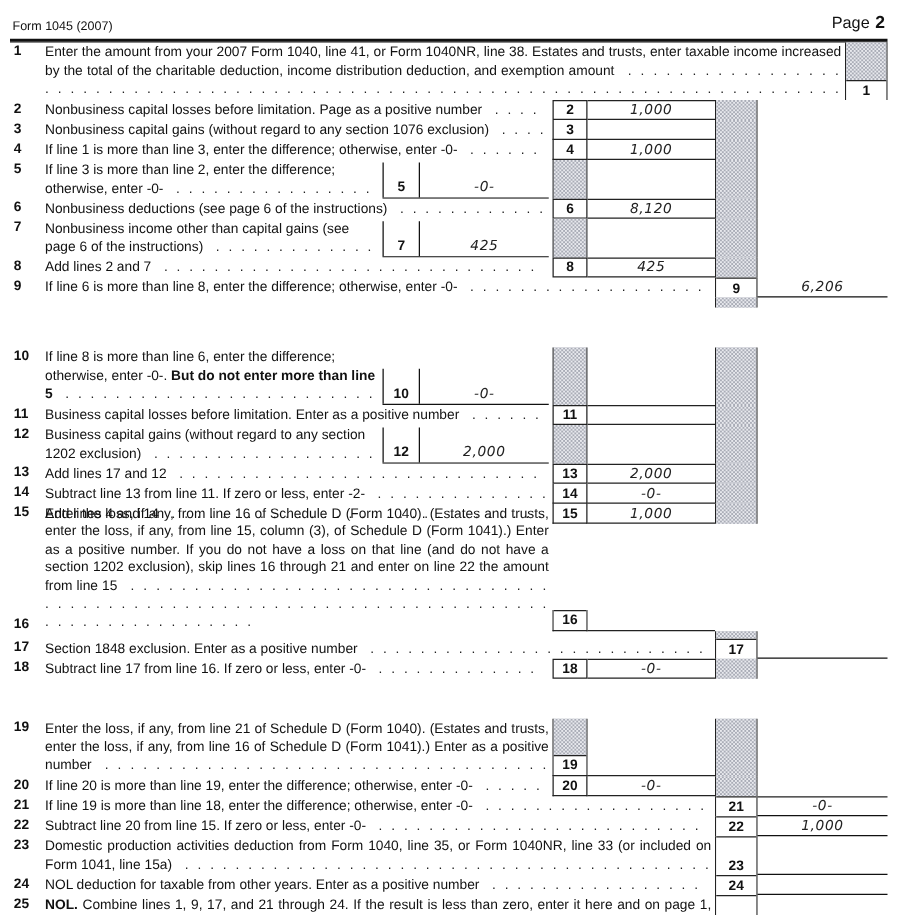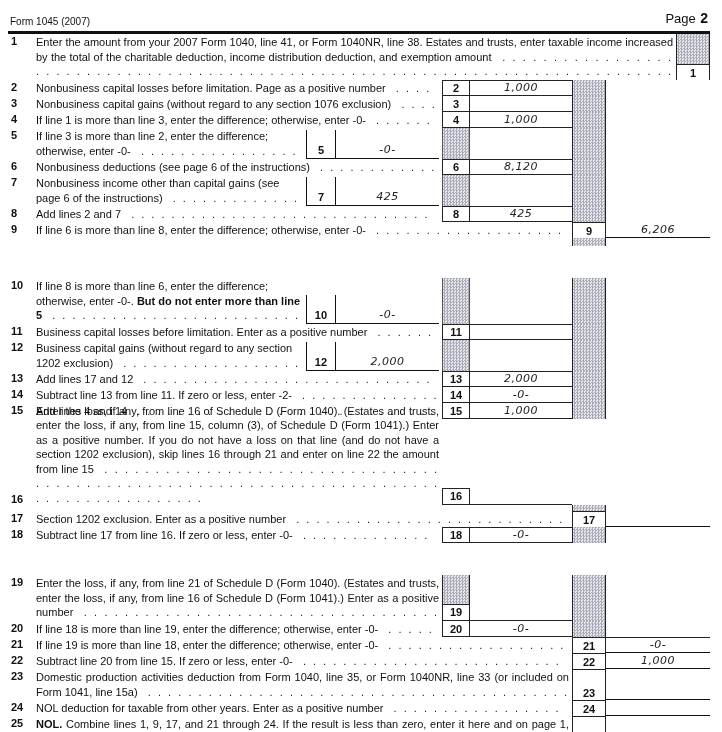--- a/index.html
+++ b/index.html
@@ -338,21 +338,21 @@
       <div class="num"></div>
         <div class="desc"></div>
       <div class="strip">
           <div class="hfill"></div>
         </div>
       <div class="ramt"></div>
     </div>
 
     <div class="row h1">
       <div class="num">17</div>
-      <div class="desc"><span>Section 1202 exclusion. Enter as a positive number</span><span class="dots">&nbsp; . . . . . . . . . . . . . . . . . . . . . . . . . . . . . . . . . . . . . . . . . . . . . . . . . . . . . . . . . . . . . . . . . . . . . . . . . . . . . . . . . . . . . . . . . .</span></div>
+      <div class="desc"><span>Section 1848 exclusion. Enter as a positive number</span><span class="dots">&nbsp; . . . . . . . . . . . . . . . . . . . . . . . . . . . . . . . . . . . . . . . . . . . . . . . . . . . . . . . . . . . . . . . . . . . . . . . . . . . . . . . . . . . . . . . . . .</span></div>
       <div class="strip">
           <div class="scell grow bt">17</div>
         </div>
       <div class="ramt">
           <div class="rv">
             <span class="val"></span>
           </div>
         </div>
     </div>
 
@@ -380,21 +380,21 @@
           <span class="val"></span>
         </div>
       <div class="strip">
           <div class="hfill"></div>
         </div>
       <div class="ramt"></div>
     </div>
 
     <div class="row h1">
       <div class="num">20</div>
-      <div class="desc"><span>If line 18 is more than line 19, enter the difference; otherwise, enter -0-</span><span class="dots">&nbsp; . . . . . . . . . . . . . . . . . . . . . . . . . . . . . . . . . . . . . . . . . . . . . . . . . . . . . . . . . . . . . . . . . . . . . . . . . . . . . . . . . . . . . . . . . .</span></div>
+      <div class="desc"><span>If line 20 is more than line 19, enter the difference; otherwise, enter -0-</span><span class="dots">&nbsp; . . . . . . . . . . . . . . . . . . . . . . . . . . . . . . . . . . . . . . . . . . . . . . . . . . . . . . . . . . . . . . . . . . . . . . . . . . . . . . . . . . . . . . . . . .</span></div>
       <div class="midnum used bb">20</div>
       <div class="midamt used bb">
           <span class="val">-0-</span>
         </div>
       <div class="strip">
           <div class="hfill"></div>
         </div>
       <div class="ramt"></div>
     </div>
 

